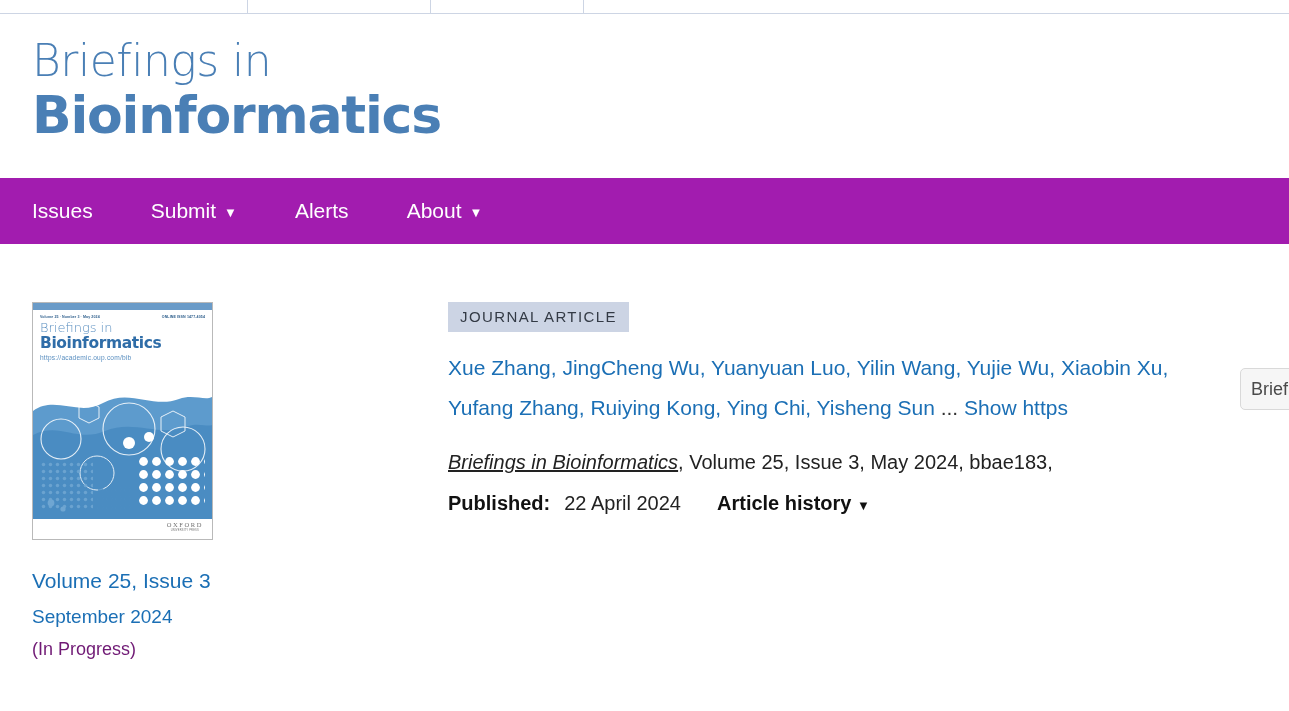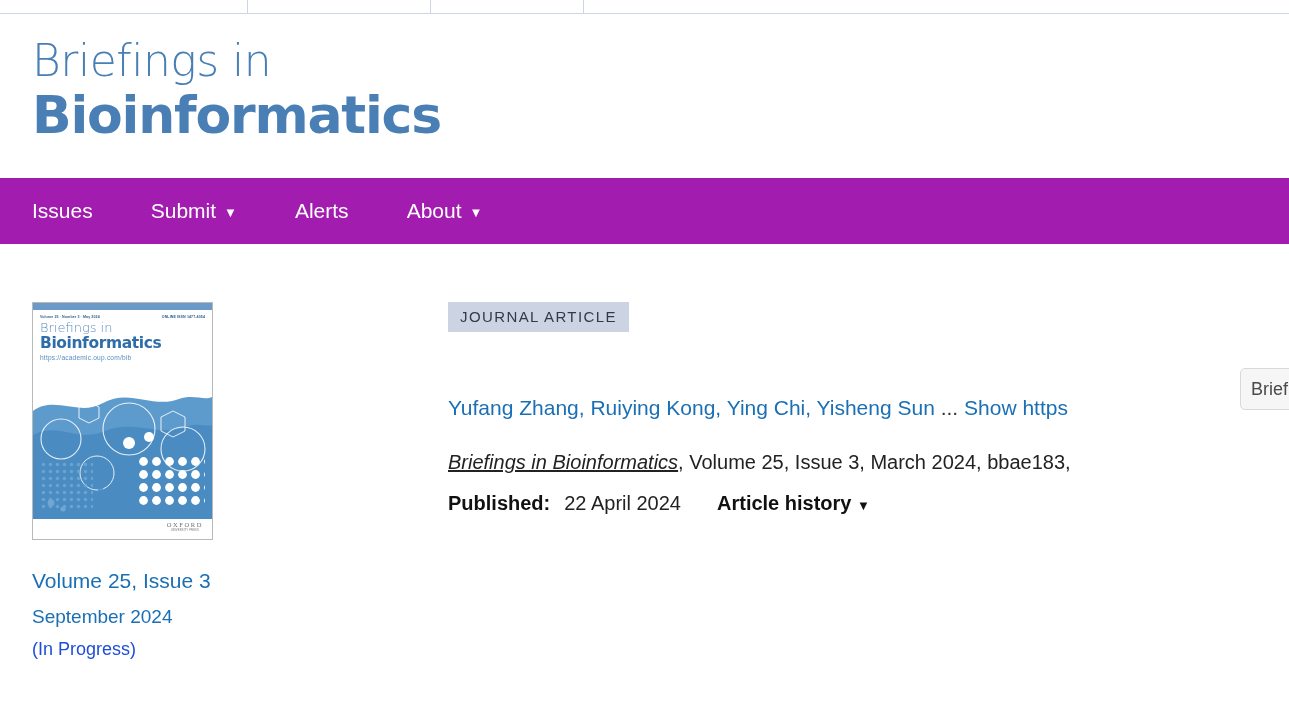--- a/index.html
+++ b/index.html
@@ -196,21 +196,21 @@
     cursor: pointer;
   }
   .issue-sub {
     font-size: 19px;
     line-height: 34px;
     color: #1b6fb5;
   }
   .issue-prog {
     font-size: 18px;
     line-height: 30px;
-    color: #1d4ed8;
+    color: #701a75;
   }
 
   
   .right-col {
     flex: 1 1 auto;
     padding-right: 14px;
   }
   .badge {
     display: inline-block;
     background: #ccd4e4;
@@ -370,28 +370,29 @@
     <div class="issue-sub">September 2024</div>
     <div class="issue-prog">(In Progress)</div>
   </div>
 
   <div class="right-col">
 
     <span class="badge">JOURNAL ARTICLE</span>
 
 
     <div class="authors">
+      <span>Xue Zhang, JingCheng Wu, Yuanyuan Luo, Yilin Wang, Yujie Wu, Xiaobin Xu,</span>
       <br>
       <span>Yufang Zhang, Ruiying Kong, Ying Chi, Yisheng Sun</span>
       <span class="ellipsis">...</span>
       <a>Show https</a>
     </div>
 
     <div class="citation">
-      <span class="jname">Briefings in Bioinformatics</span><span>, Volume 25, Issue 3, March 2024, bbae183,</span>
+      <span class="jname">Briefings in Bioinformatics</span><span>, Volume 25, Issue 3, May 2024, bbae183,</span>
     </div>
 
 
     <div class="pubrow">
       <span class="lbl">Published:</span>
       <span class="val">22 April 2024</span>
       <span class="hist"><span>Article history</span> <span class="caret">▼</span></span>
     </div>
   </div>
 </div>

